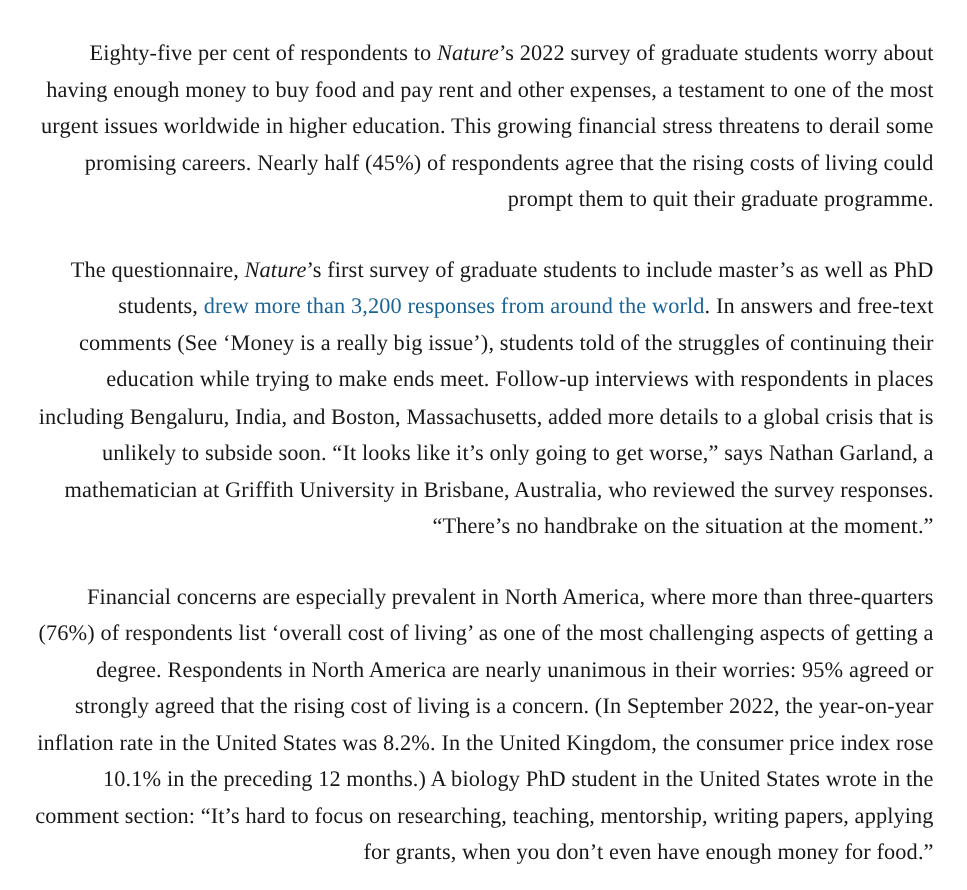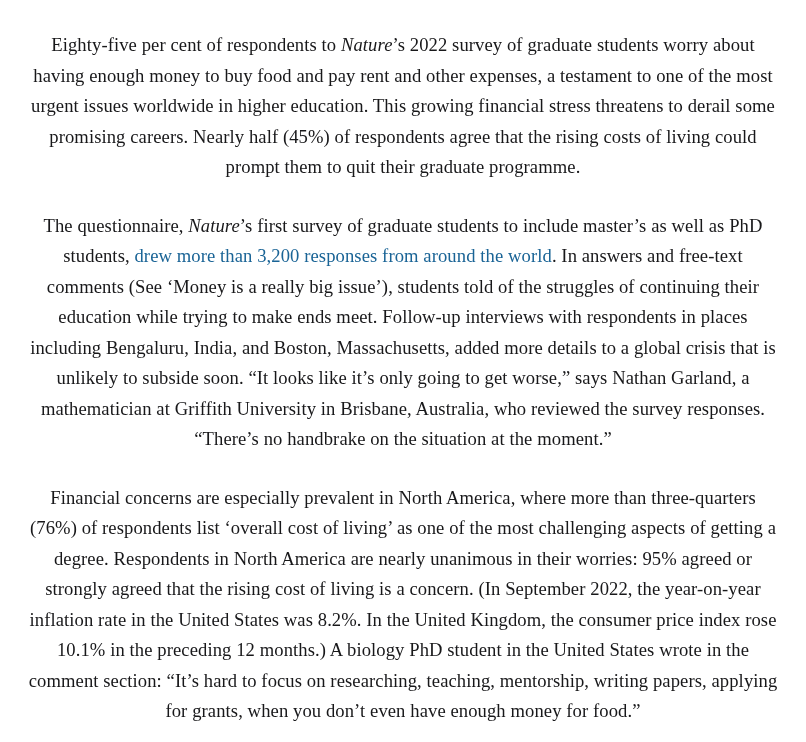--- a/index.html
+++ b/index.html
@@ -17,21 +17,21 @@
   .article {
     padding: 30px 28px 0 28px;
     box-sizing: border-box;
     width: 806px;
   }
   .para {
     font-size: 18.6px;
     line-height: 30.5px;
     margin: 0 0 28px 0;
     color: #18181a;
-    text-align: center;
+    text-align: right;
     letter-spacing: 0.005em;
   }
   .para:last-child {
     margin-bottom: 16px;
   }
   em {
     font-style: italic;
   }
   a.inline-link {
     color: #1a6496;

